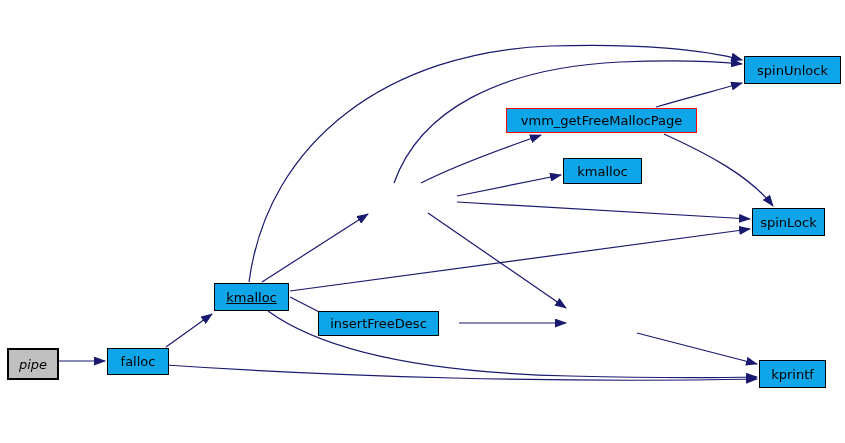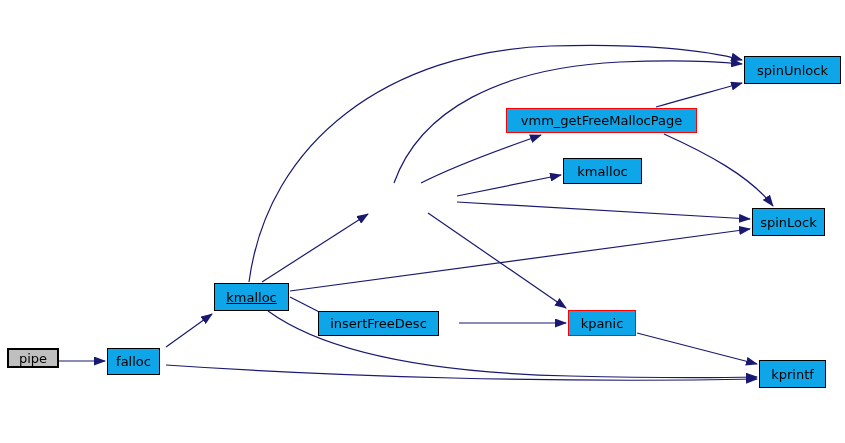--- a/index.html
+++ b/index.html
@@ -66,43 +66,40 @@
       <path d="M421,183 C460,163 510,146 541,135" class="edge" stroke="#191970" marker-end="url(#arrow)"></path>
       <path d="M457,196 L561,175" class="edge" stroke="#191970" marker-end="url(#arrow)"></path>
       <path d="M394,183 C420,110 500,68 620,62 C666,60 712,61 742,64" class="edge" stroke="#191970" marker-end="url(#arrow)"></path>
       <path d="M457,202 L750,219" class="edge" stroke="#191970" marker-end="url(#arrow)"></path>
       <path d="M428,213 L566,308" class="edge" stroke="#191970" marker-end="url(#arrow)"></path>
       <path d="M459,323 L566,323" class="edge" stroke="#191970" marker-end="url(#arrow)"></path>
       <path d="M656,107 C690,97 718,90 742,83" class="edge" stroke="#191970" marker-end="url(#arrow)"></path>
       <path d="M664,134 C706,153 750,176 773,206" class="edge" stroke="#191970" marker-end="url(#arrow)"></path>
       <path d="M637,333 L757,364" class="edge" stroke="#191970" marker-end="url(#arrow)"></path>
     </svg>
-<div class="node current" style="left: 7px; top: 348px; width: 52px; height: 20px;">
+<div class="node current" style="left: 7px; top: 348px; width: 52px; height: 32px; font-style: italic;">
       <span>pipe</span>
     </div>
-    <div class="node" style="left: 107px; top: 348px; width: 53px; height: 27px;">
+    <div class="node" style="left: 107px; top: 348px; width: 62px; height: 27px;">
       <span>falloc</span>
     </div>
     <div class="node" style="left: 214px; top: 283px; width: 75px; height: 28px; text-decoration: underline;">
       <span>kmalloc</span>
     </div>
     <div class="node" style="left: 318px; top: 311px; width: 121px; height: 25px;">
       <span>insertFreeDesc</span>
     </div>
     <div class="node truncated" style="left: 506px; top: 108px; width: 191px; height: 25px;">
       <span>vmm_getFreeMallocPage</span>
     </div>
     <div class="node" style="left: 563px; top: 158px; width: 79px; height: 26px;">
       <span>kmalloc</span>
     </div>
     <div class="node" style="left: 744px; top: 56px; width: 97px; height: 28px;">
       <span>spinUnlock</span>
     </div>
     <div class="node" style="left: 752px; top: 208px; width: 73px; height: 28px;">
       <span>spinLock</span>
     </div>
-    <div class="node truncated" style="left: 568px; top: 310px; width: 68px; height: 26px;">
-      <span>kpanic</span>
-    </div>
     <div class="node" style="left: 759px; top: 360px; width: 67px; height: 28px; text-align: center;">
       <span>kprintf</span>
     </div>
   </div>
 
 </body></html>

